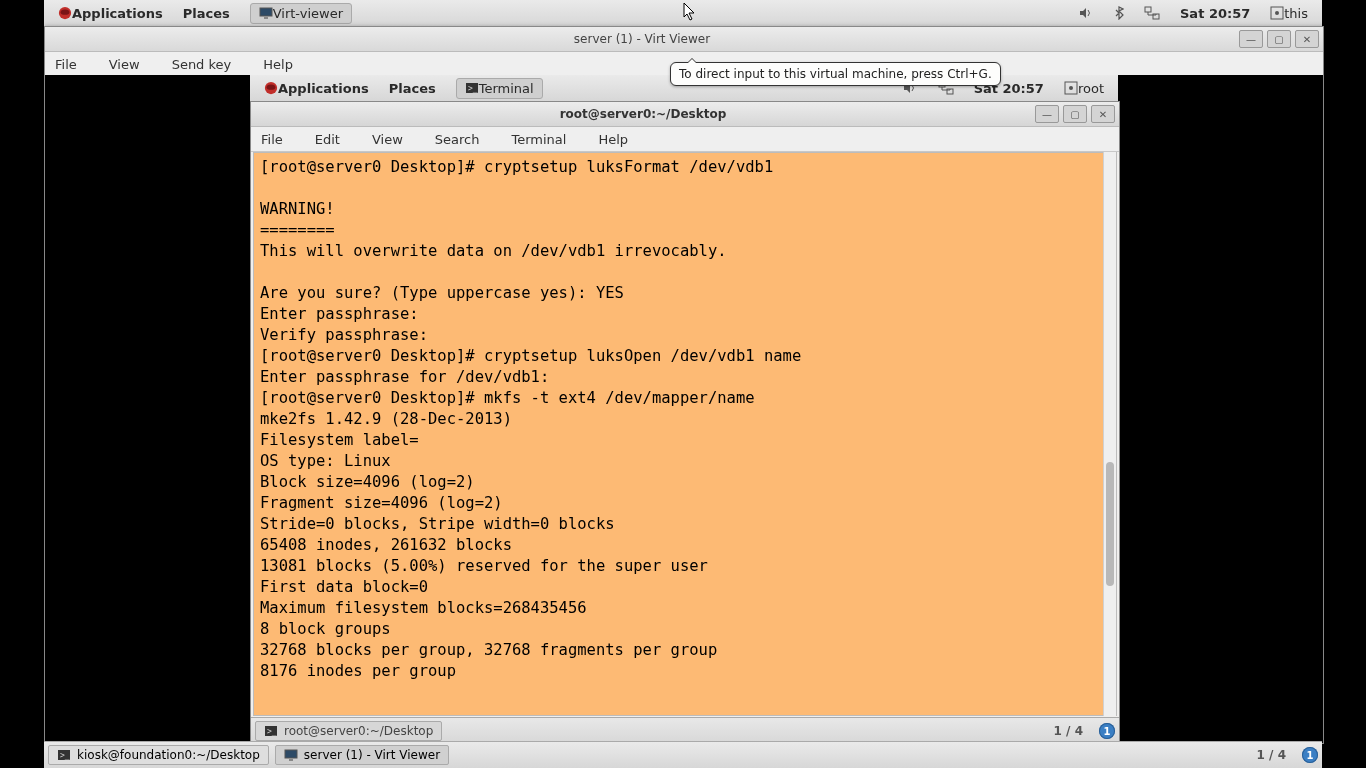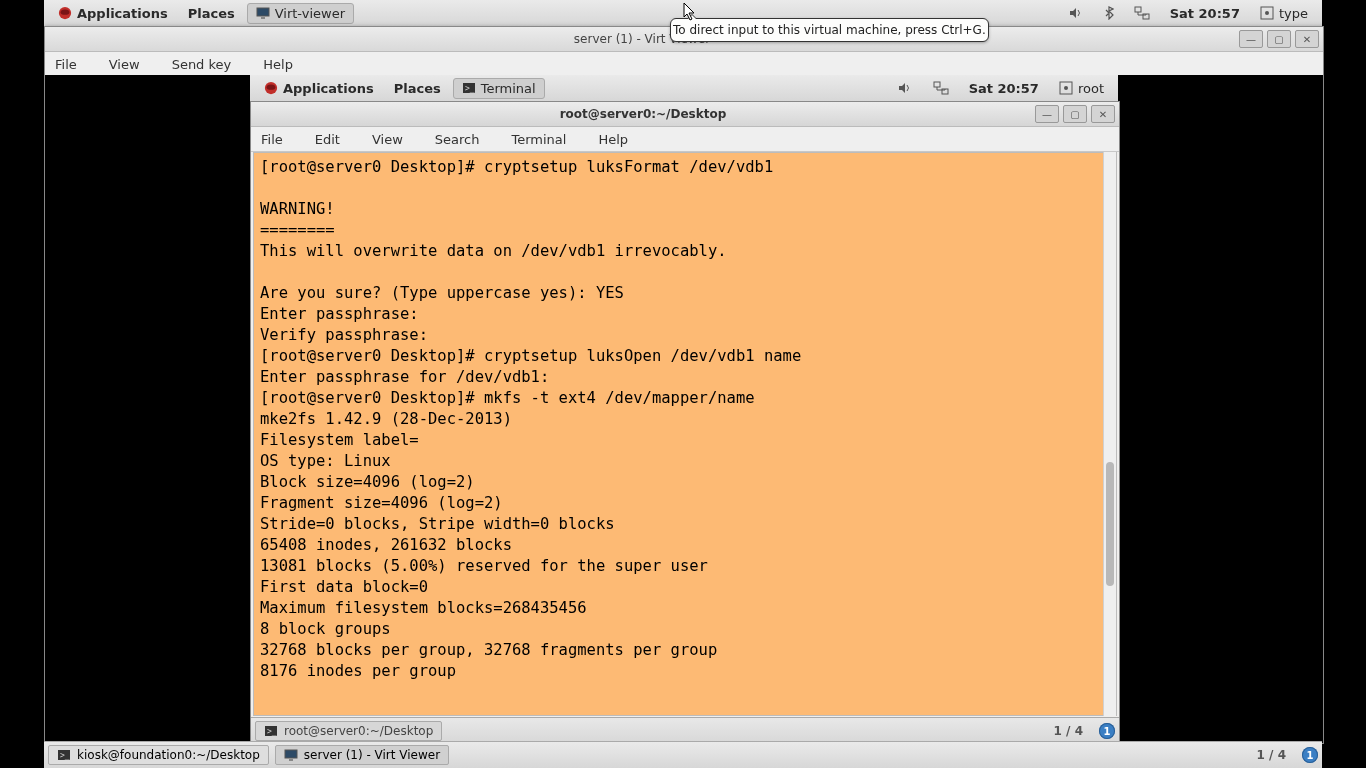--- a/index.html
+++ b/index.html
@@ -1,33 +1,33 @@
 <!DOCTYPE html>
 <html><head>
 <meta charset="utf-8">
 <style>
   html, body { margin:0; padding:0; width:1366px; height:768px; background:#000; font-family:"DejaVu Sans","Liberation Sans",sans-serif; overflow:hidden; }
   .mono { font-family:"DejaVu Sans Mono","Liberation Mono",monospace; }
   .host-panel, .guest-panel { display:flex; align-items:center; height:26px; background:linear-gradient(#eaeaea,#d7d7d7); border-bottom:1px solid #a8a8a8; font-size:13px; color:#2a2a2a; }
   .host-panel { padding:0 6px; gap:4px; }
   .guest-panel { padding:0 6px; gap:4px; }
-  .panel-item { display:flex; align-items:center; gap:5px; padding:2px 8px; border-radius:3px; }
+  .panel-item { display:flex; align-items:center; padding:2px 8px; border-radius:3px; }
   .panel-item.bold { font-weight:bold; }
-  .panel-item.task { background:#cfcfcf; border:1px solid #aaa; }
+  .panel-item.task { background:#cfcfcf; border:1px solid #aaa;margin-left:8px; }
   .spacer { flex:1; }
   .redhat-icon { width:14px; height:14px; }
   .tray-icon svg { display:block; }
   .virt-window { position:absolute; left:44px; top:26px; width:1278px; height:716px; background:#e8e8e8; border:1px solid #888; box-shadow:0 0 4px rgba(0,0,0,.25); }
   .virt-titlebar { height:24px; display:flex; align-items:center; background:linear-gradient(#ececec,#d9d9d9); border-bottom:1px solid #bbb; font-size:12px; }
   .virt-titlebar .title { flex:1; text-align:center; color:#444; }
   .win-btn { width:22px; height:16px; margin-right:4px; background:#d4d4d4; border:1px solid #999; border-radius:2px; display:flex; align-items:center; justify-content:center; font-size:10px; color:#555; }
   .virt-menubar, .term-menubar { height:24px; display:flex; align-items:center; gap:12px; border-bottom:1px solid #c8c8c8; background:#efefef; font-size:13px; color:#333; }
   .virt-menubar span, .term-menubar span { padding:3px 10px; }
   .virt-viewport { position:absolute; left:0; top:48px; right:0; bottom:0; background:#000; }
-  .tooltip { position:absolute; background:#fdfdfc; border:1px solid #333; border-radius:6px; padding:4px 2px; font-size:12px; color:#222; box-shadow:0 1px 3px rgba(0,0,0,.3); }
+  .tooltip { position:absolute; background:#fdfdfc; border:1px solid #333; border-radius:6px; padding:4px 8px; font-size:12px; color:#222; box-shadow:0 1px 3px rgba(0,0,0,.3);margin-top:44px; }
   .tooltip:before { content:""; position:absolute; top:-10px; left:16px; border:5px solid transparent; border-bottom-color:#333; }
   .tooltip:after { content:""; position:absolute; top:-8px; left:17px; border:4px solid transparent; border-bottom-color:#fdfdfc; }
   
   .guest-desktop { position:absolute; left:0; top:0; width:868px; height:100%; background:#cfc9c1; }
   .term-window { position:absolute; left:0; top:26px; width:868px; height:calc(100% - 26px); background:#f0efee; border:1px solid #888; }
   .term-titlebar { height:24px; display:flex; align-items:center; background:linear-gradient(#ececec,#d6d6d6); border-bottom:1px solid #bbb; font-size:12px; }
   .term-titlebar .title { flex:1; text-align:center; color:#333; font-weight:bold; }
   .term-body { position:absolute; left:2px; right:2px; top:50px; bottom:28px; background:#fdba74; overflow:hidden; border:1px solid #bcbcbc; padding:4px 6px; }
   .term-text { white-space:pre; font-size:15.5px; line-height:21px; color:#000; }
   .term-scroll { position:absolute; right:3px; top:50px; bottom:28px; width:12px; background:#efefef; border-left:1px solid #d0d0d0; }
@@ -79,21 +79,21 @@
         <rect x="9" y="8" width="6" height="5" fill="none" stroke="#555"></rect>
         <path d="M4 6v3h8V8" fill="none" stroke="#555"></path>
       </svg>
     </span>
   <span class="panel-item bold">Sat 20:57</span>
   <span class="panel-item">
     <svg width="14" height="14">
         <rect x="1" y="1" width="12" height="12" fill="none" stroke="#555"></rect>
         <circle cx="7" cy="7" r="2" fill="#555"></circle>
       </svg>
-    <span>type</span>
+    <span>this</span>
   </span>
 </div>
 
 <div class="virt-window">
   <div class="virt-titlebar">
     <span class="title">server (1) - Virt Viewer</span>
     <span class="win-btn">—</span>
     <span class="win-btn">▢</span>
     <span class="win-btn">✕</span>
   </div>

